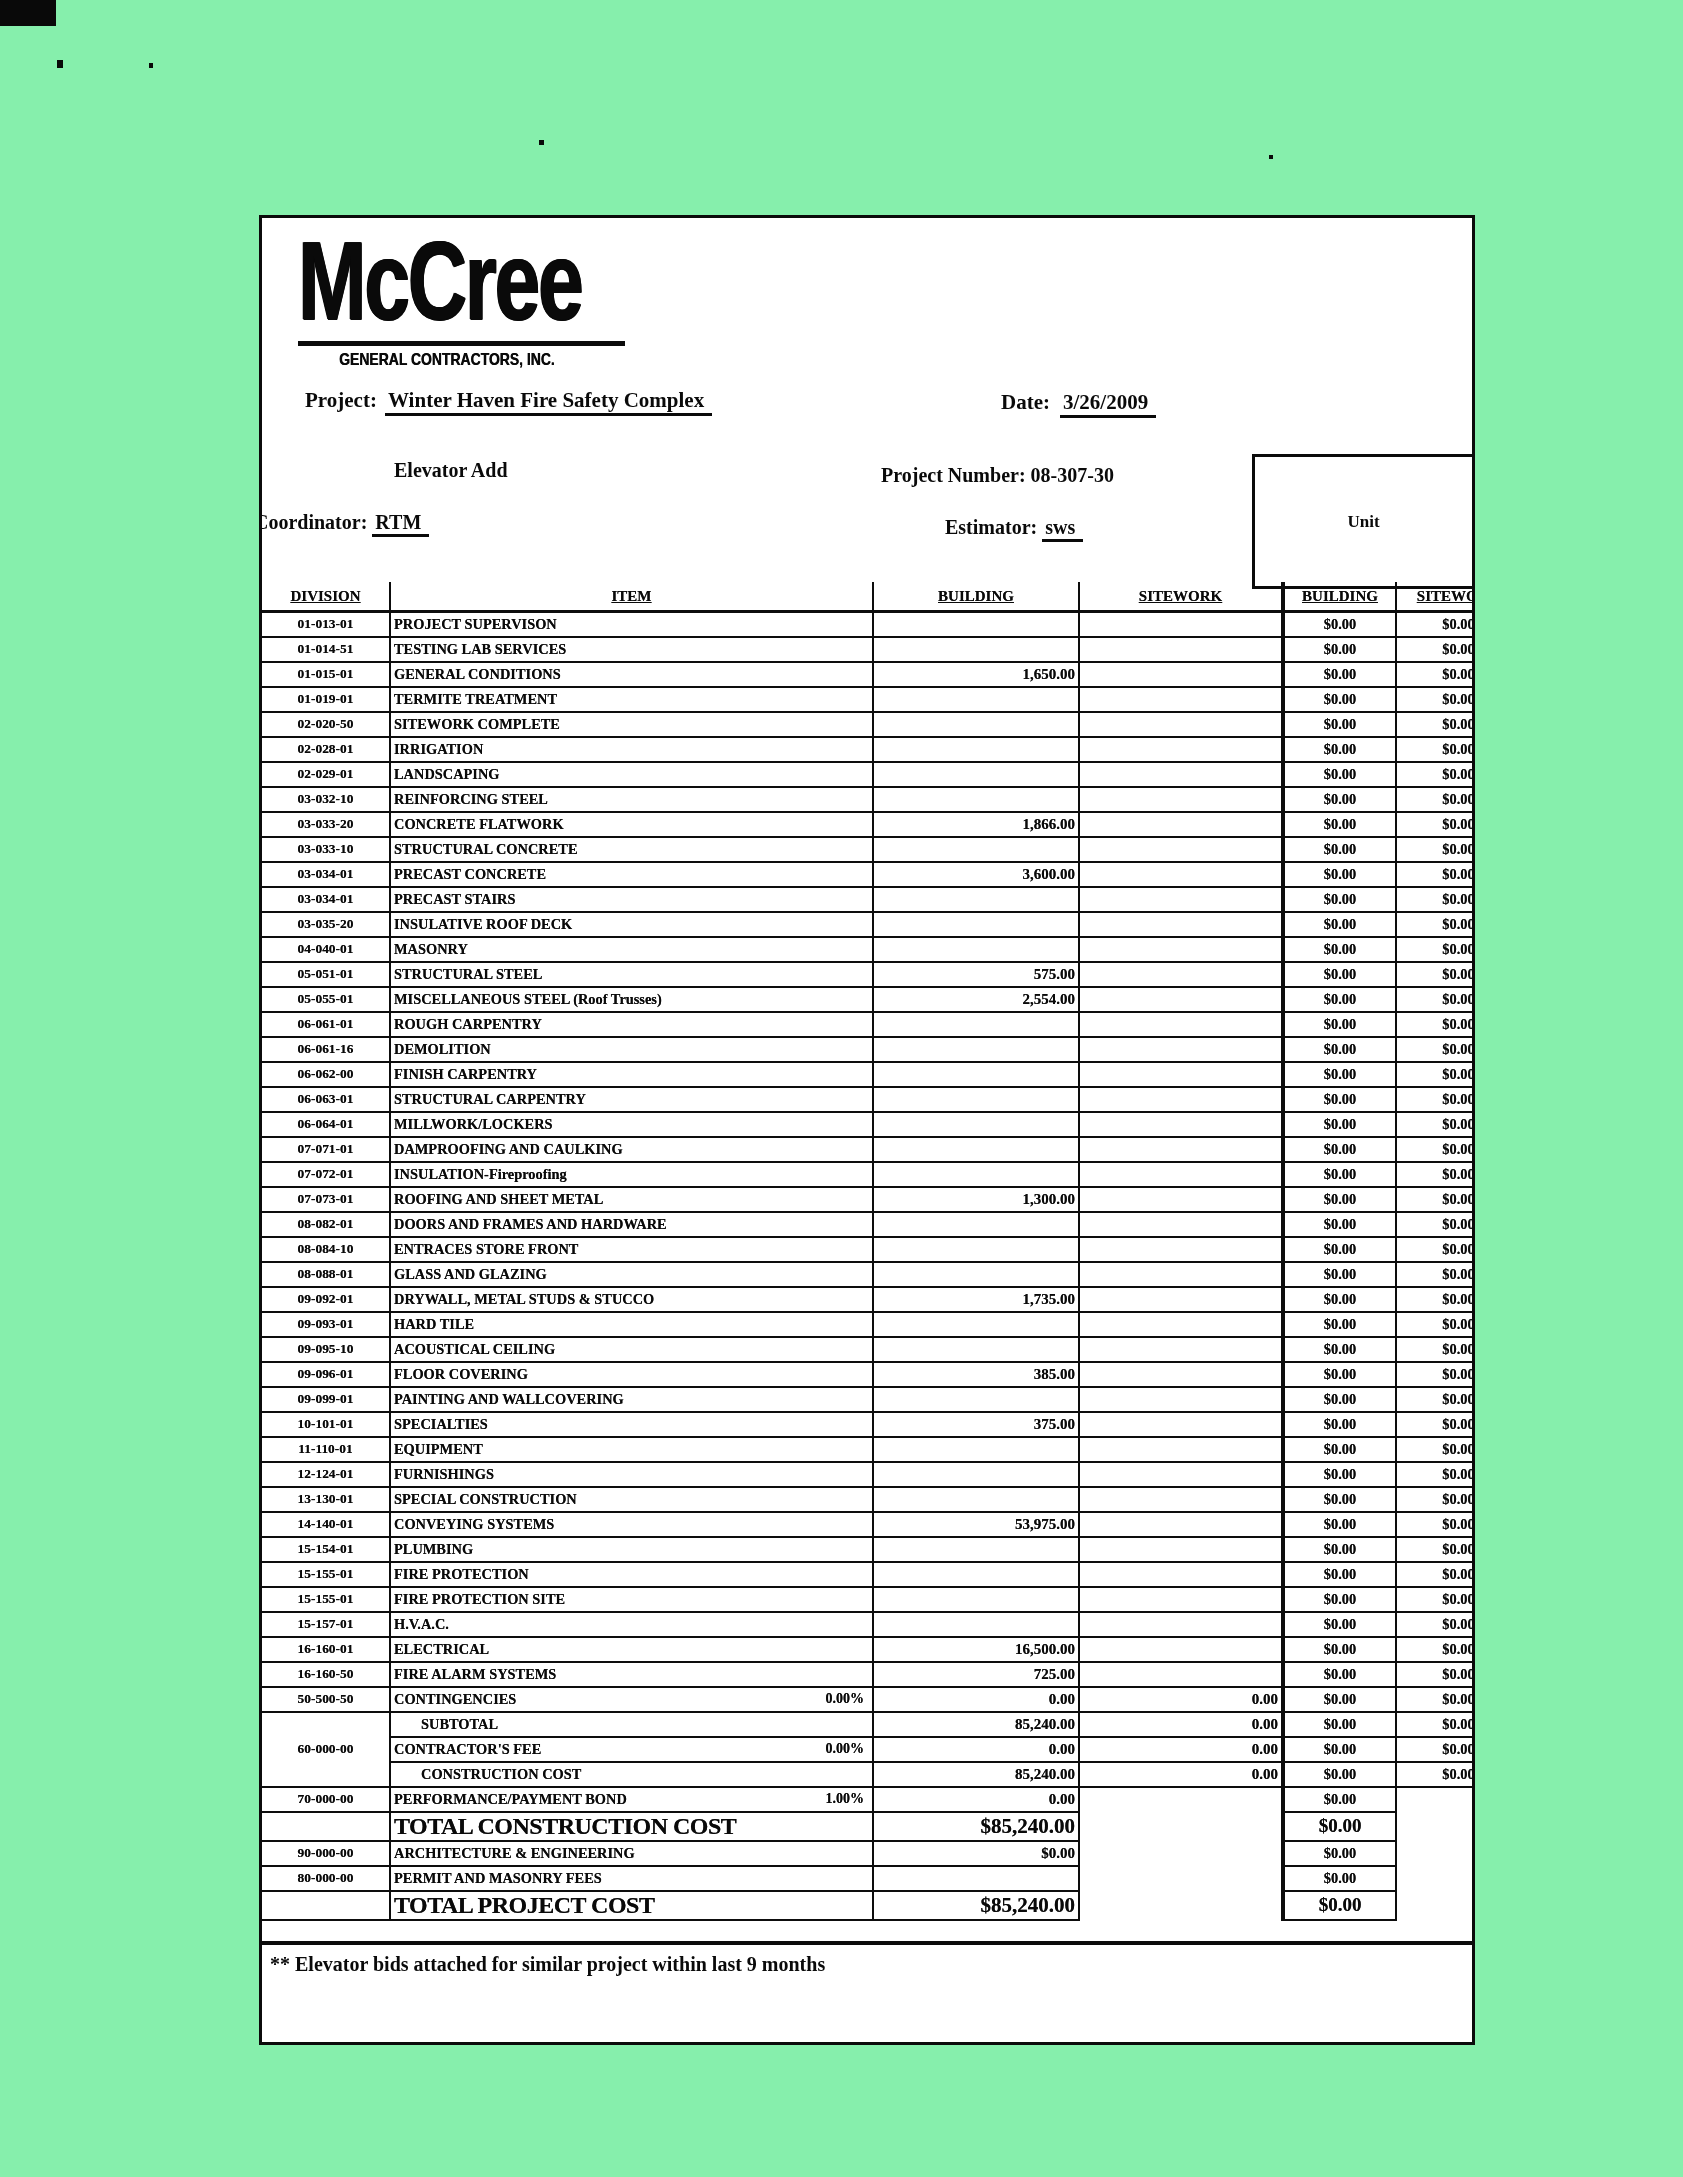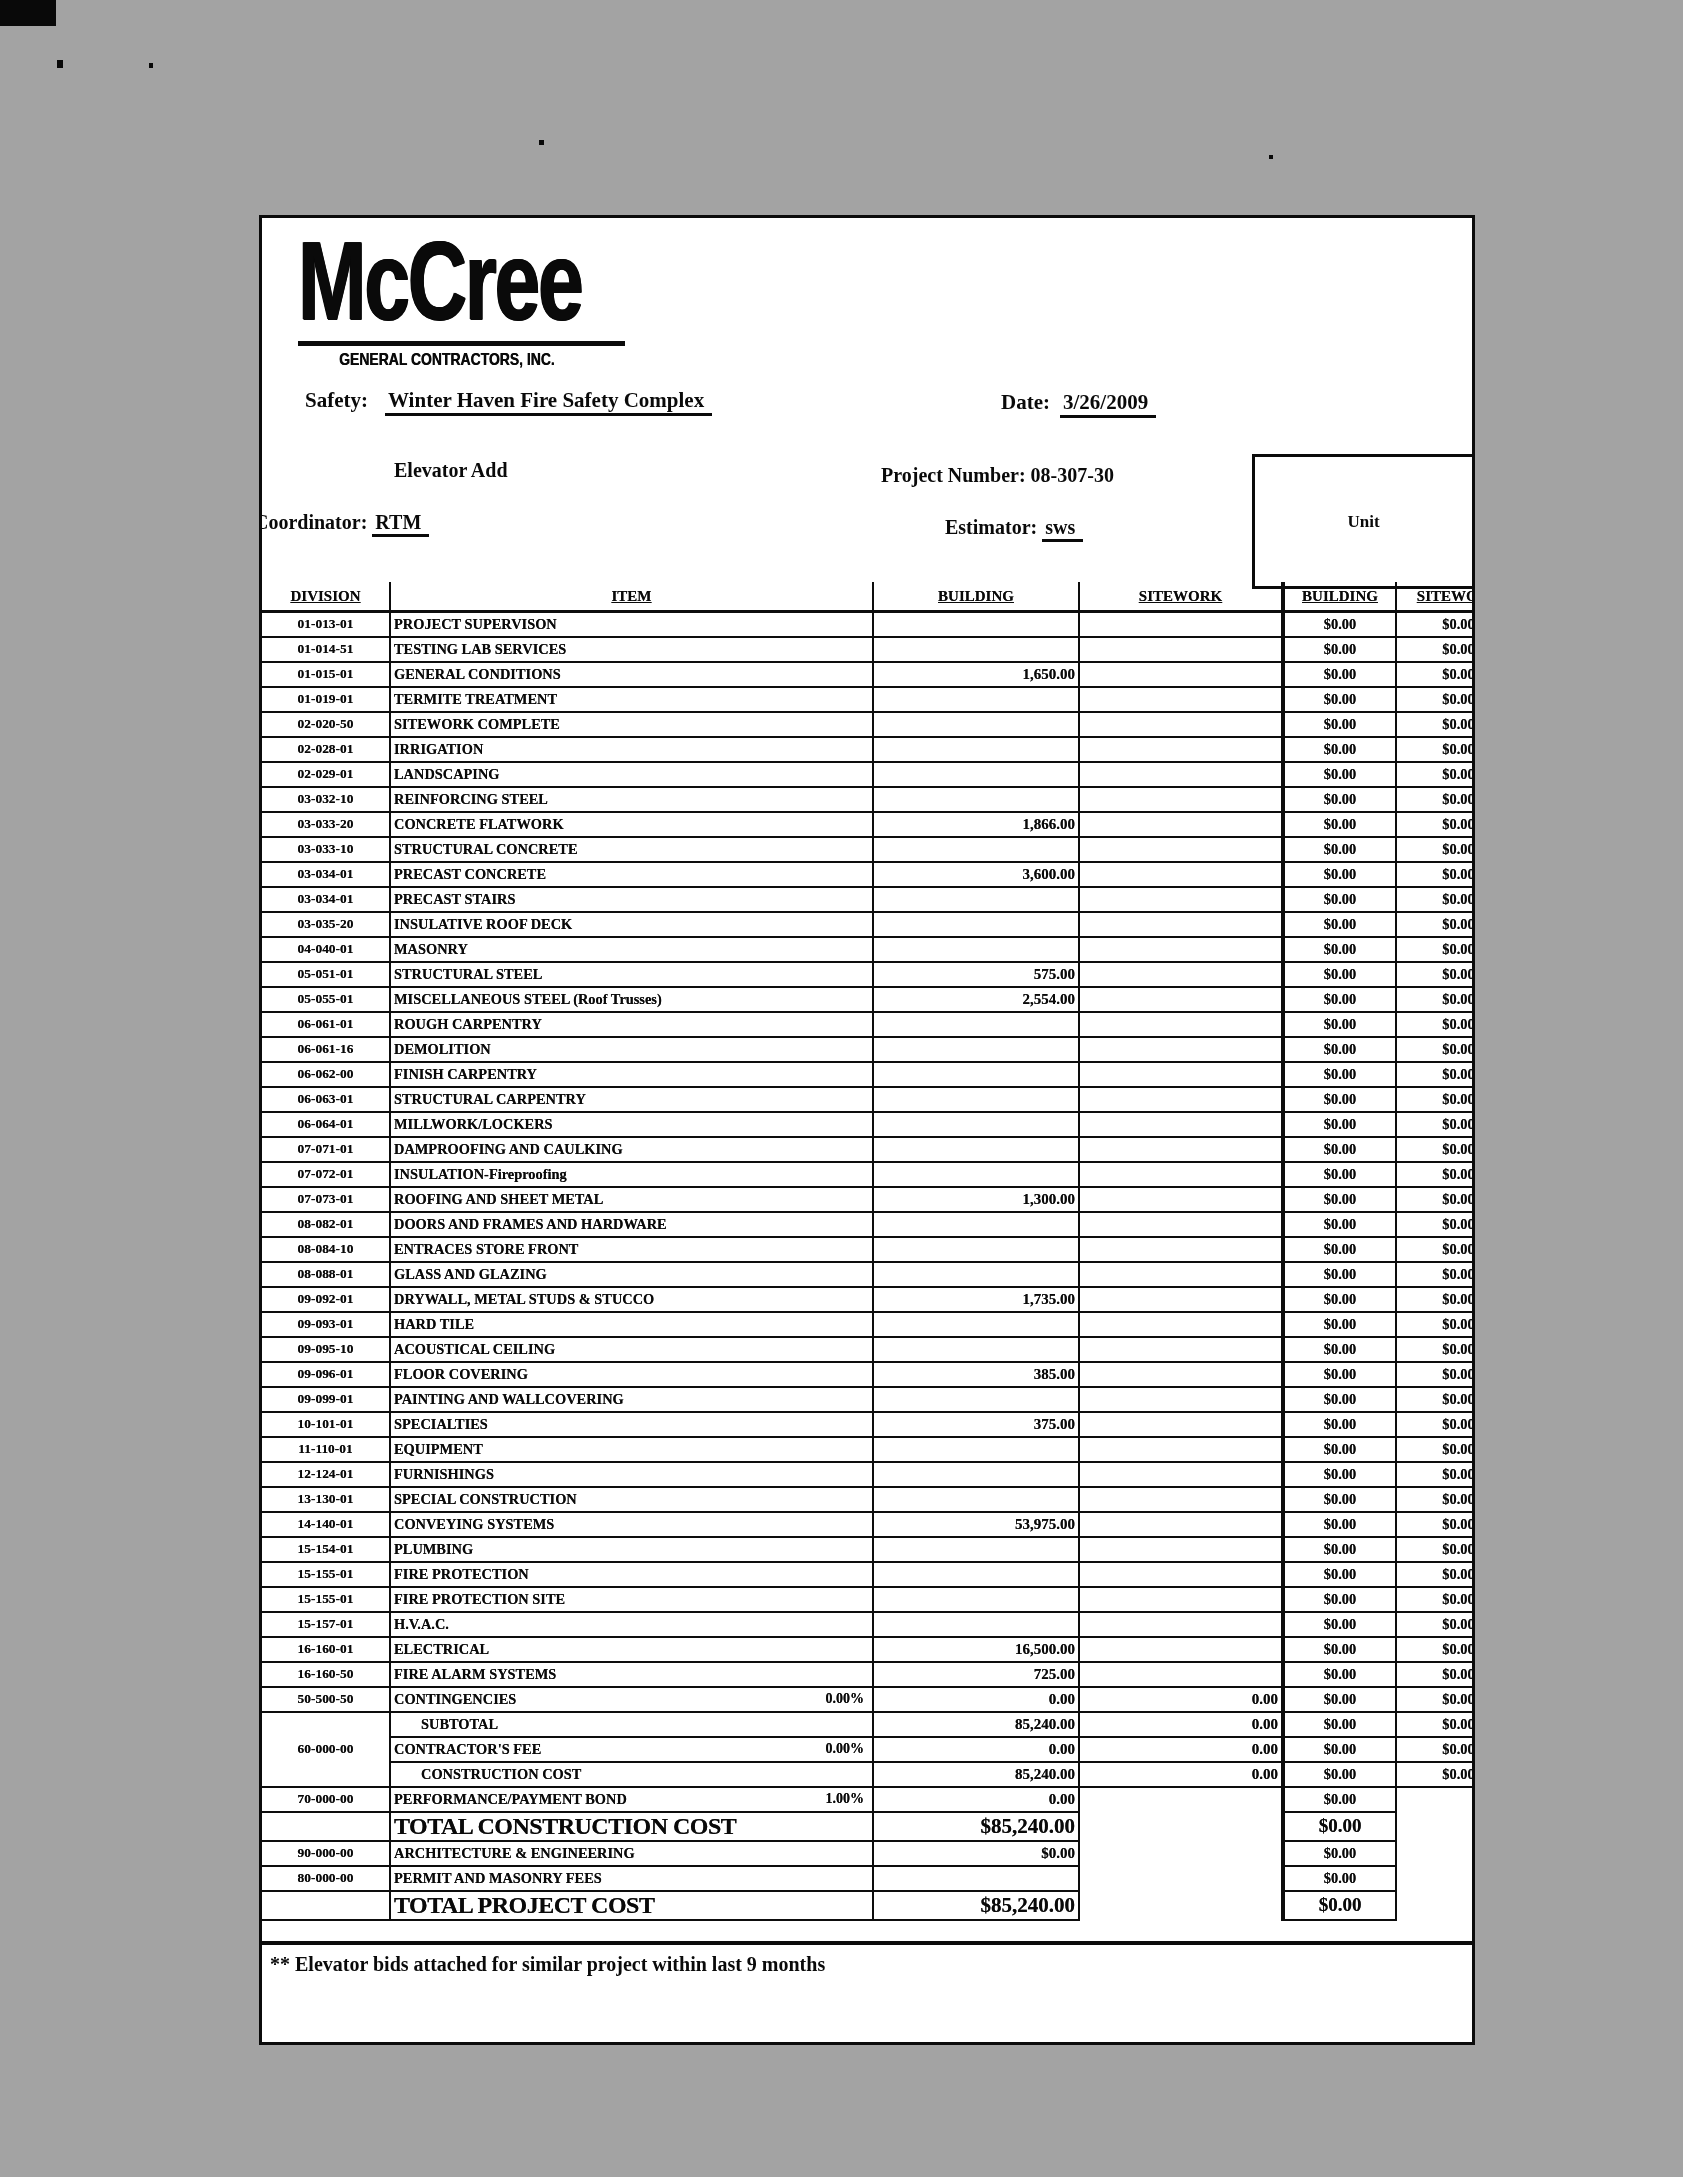--- a/index.html
+++ b/index.html
@@ -1,16 +1,16 @@
 <!DOCTYPE html>
 <html><head>
 <meta charset="utf-8">
 <style>
   html,body{margin:0;padding:0;background:#ffffff;}
-  .page{position:relative;width:1683px;height:2177px;background:#a3a3a3;overflow:hidden;
+  .page{position:relative;width:1683px;height:2177px;background:#86efac;overflow:hidden;
         font-family:"Liberation Serif",serif;color:#0a0a0a;}
   .artifact{position:absolute;background:#090909;}
   
   .doc{position:absolute;left:259px;top:215px;width:1210px;height:1824px;
        border:3px solid #0b0b0b;overflow:hidden;background:#ffffff;}
   
   .logo-text{position:absolute;left:36px;top:8px;font-family:"Liberation Sans",sans-serif;
        font-weight:700;font-size:111px;line-height:1.0;letter-spacing:-3px;
        transform:scaleX(0.74);transform-origin:left top;color:#0a0a0a;
        text-shadow:1px 0 #0a0a0a,-1px 0 #0a0a0a,0 1px #0a0a0a,1px 1px #0a0a0a;}
@@ -63,21 +63,21 @@
   <div class="artifact" style="left:149px;top:63px;width:4px;height:5px;"></div>
   <div class="artifact" style="left:539px;top:140px;width:5px;height:5px;"></div>
   <div class="artifact" style="left:1269px;top:155px;width:4px;height:4px;"></div>
 
   <div class="doc">
 
     <div class="logo-text">McCree</div>
     <div class="logo-underline"></div>
     <div class="logo-sub">GENERAL CONTRACTORS, INC.</div>
 
-    <div class="hline fs21" style="left:43px;top:170px;">Safety:</div>
+    <div class="hline fs21" style="left:43px;top:170px;">Project:</div>
     <div class="hline fs21" style="left:123px;top:170px;"><span class="uval">Winter Haven Fire Safety Complex</span></div>
     <div class="hline fs21" style="left:739px;top:172px;">Date:</div>
     <div class="hline fs21" style="left:798px;top:172px;"><span class="uval">3/26/2009</span></div>
 
     <div class="hline fs20" style="left:132px;top:241px;">Elevator Add</div>
     <div class="hline fs20" style="left:619px;top:246px;">
       <span>Project Number:</span>&nbsp;<span>08-307-30</span>
     </div>
 
     <div class="hline fs20" style="left:-8px;top:293px;">

